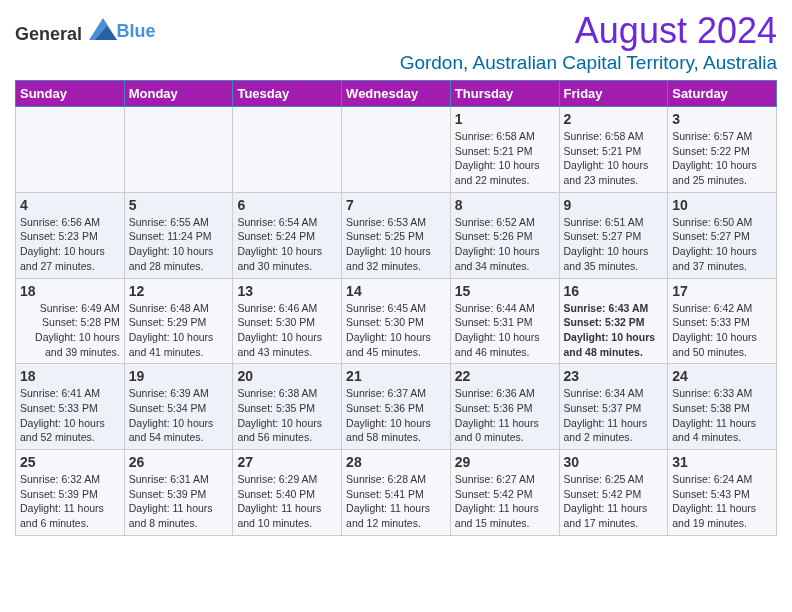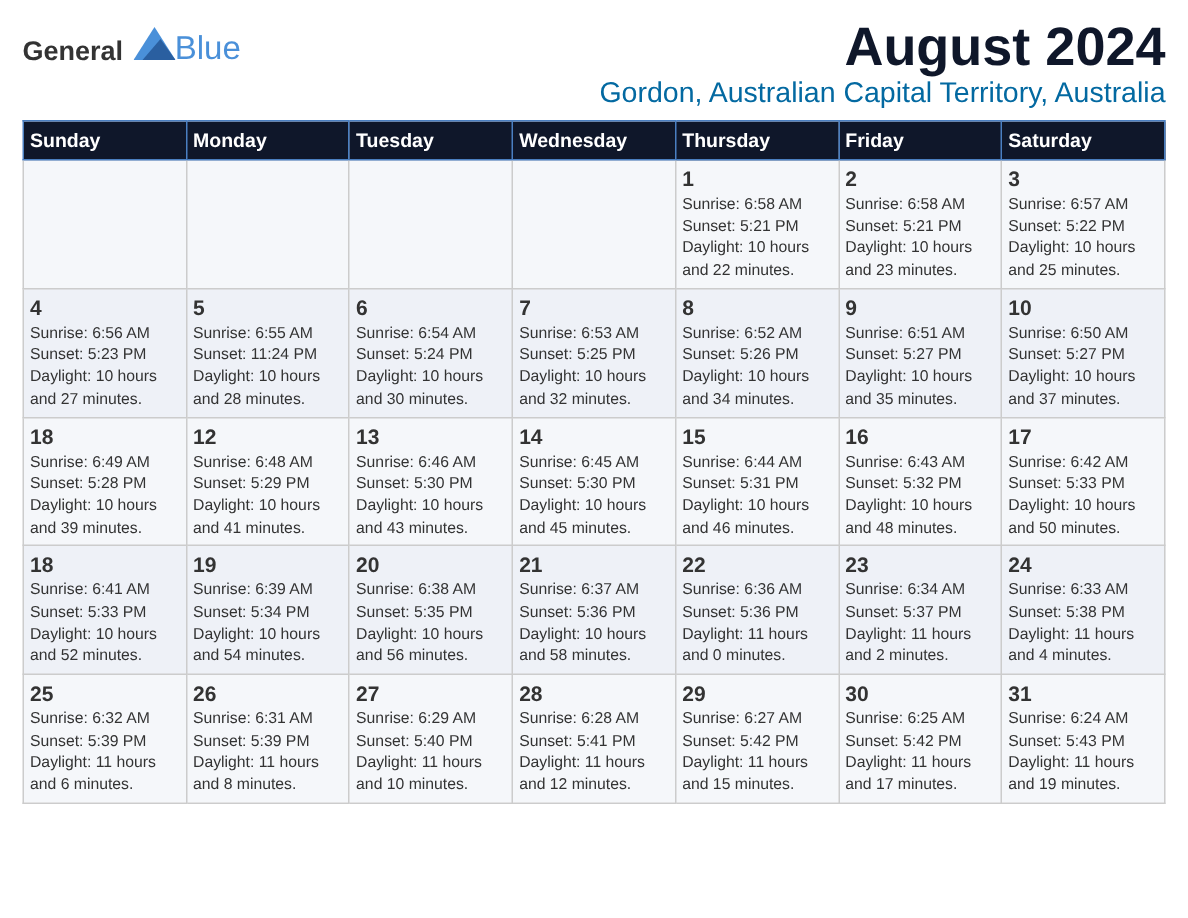--- a/index.html
+++ b/index.html
@@ -20,48 +20,48 @@
       display: flex;
       align-items: center;
       margin-top: 8px;
     }
     .logo-text-general {
       font-size: 18px;
       font-weight: bold;
       color: #333;
     }
     .logo-text-blue {
-      font-size: 22px;
-      font-weight: normal;
+      font-size: 18px;
+      font-weight: bold;
       color: #4a90d9;
     }
     .logo-icon {
       width: 28px;
       height: 22px;
       margin-left: 2px;
     }
     .title-area {
       text-align: right;
     }
     .month-year {
       font-size: 36px;
-      font-weight: bold;
-      color: #0f172a;
+      font-weight: normal;
+      color: #6d28d9;
     }
     .location {
       font-size: 19px;
       color: #0369a1;
     }
     table {
       width: 100%;
       border-collapse: collapse;
       font-size: 11px;
     }
     thead tr th {
-      background-color: #0f172a;
+      background-color: #a21caf;
       color: #fff;
       padding: 5px 4px;
       text-align: left;
       font-size: 13px;
       border: 1px solid #4a7fc1;
     }
     tbody tr td {
       border: 1px solid #ccc;
       vertical-align: top;
       padding: 4px;
@@ -189,21 +189,21 @@
         <td>
           <span class="day-number">10</span>
           <div class="cell-text" style="white-space: pre-line;">Sunrise: 6:50 AM
 Sunset: 5:27 PM
 Daylight: 10 hours and 37 minutes.</div>
         </td>
       </tr>
       <tr>
         <td>
           <span class="day-number">18</span>
-          <div class="cell-text" style="white-space: pre-line;">Sunrise: 6:49 AM
+          <div class="cell-text" style="white-space: pre-line; text-align: right;">Sunrise: 6:49 AM
 Sunset: 5:28 PM
 Daylight: 10 hours and 39 minutes.</div>
         </td>
         <td>
           <span class="day-number">12</span>
           <div class="cell-text" style="white-space: pre-line;">Sunrise: 6:48 AM
 Sunset: 5:29 PM
 Daylight: 10 hours and 41 minutes.</div>
         </td>
         <td>
@@ -219,21 +219,21 @@
 Daylight: 10 hours and 45 minutes.</div>
         </td>
         <td>
           <span class="day-number">15</span>
           <div class="cell-text" style="white-space: pre-line;">Sunrise: 6:44 AM
 Sunset: 5:31 PM
 Daylight: 10 hours and 46 minutes.</div>
         </td>
         <td>
           <span class="day-number">16</span>
-          <div class="cell-text" style="white-space: pre-line;">Sunrise: 6:43 AM
+          <div class="cell-text" style="white-space: pre-line; font-weight: bold;">Sunrise: 6:43 AM
 Sunset: 5:32 PM
 Daylight: 10 hours and 48 minutes.</div>
         </td>
         <td>
           <span class="day-number">17</span>
           <div class="cell-text" style="white-space: pre-line;">Sunrise: 6:42 AM
 Sunset: 5:33 PM
 Daylight: 10 hours and 50 minutes.</div>
         </td>
       </tr>

